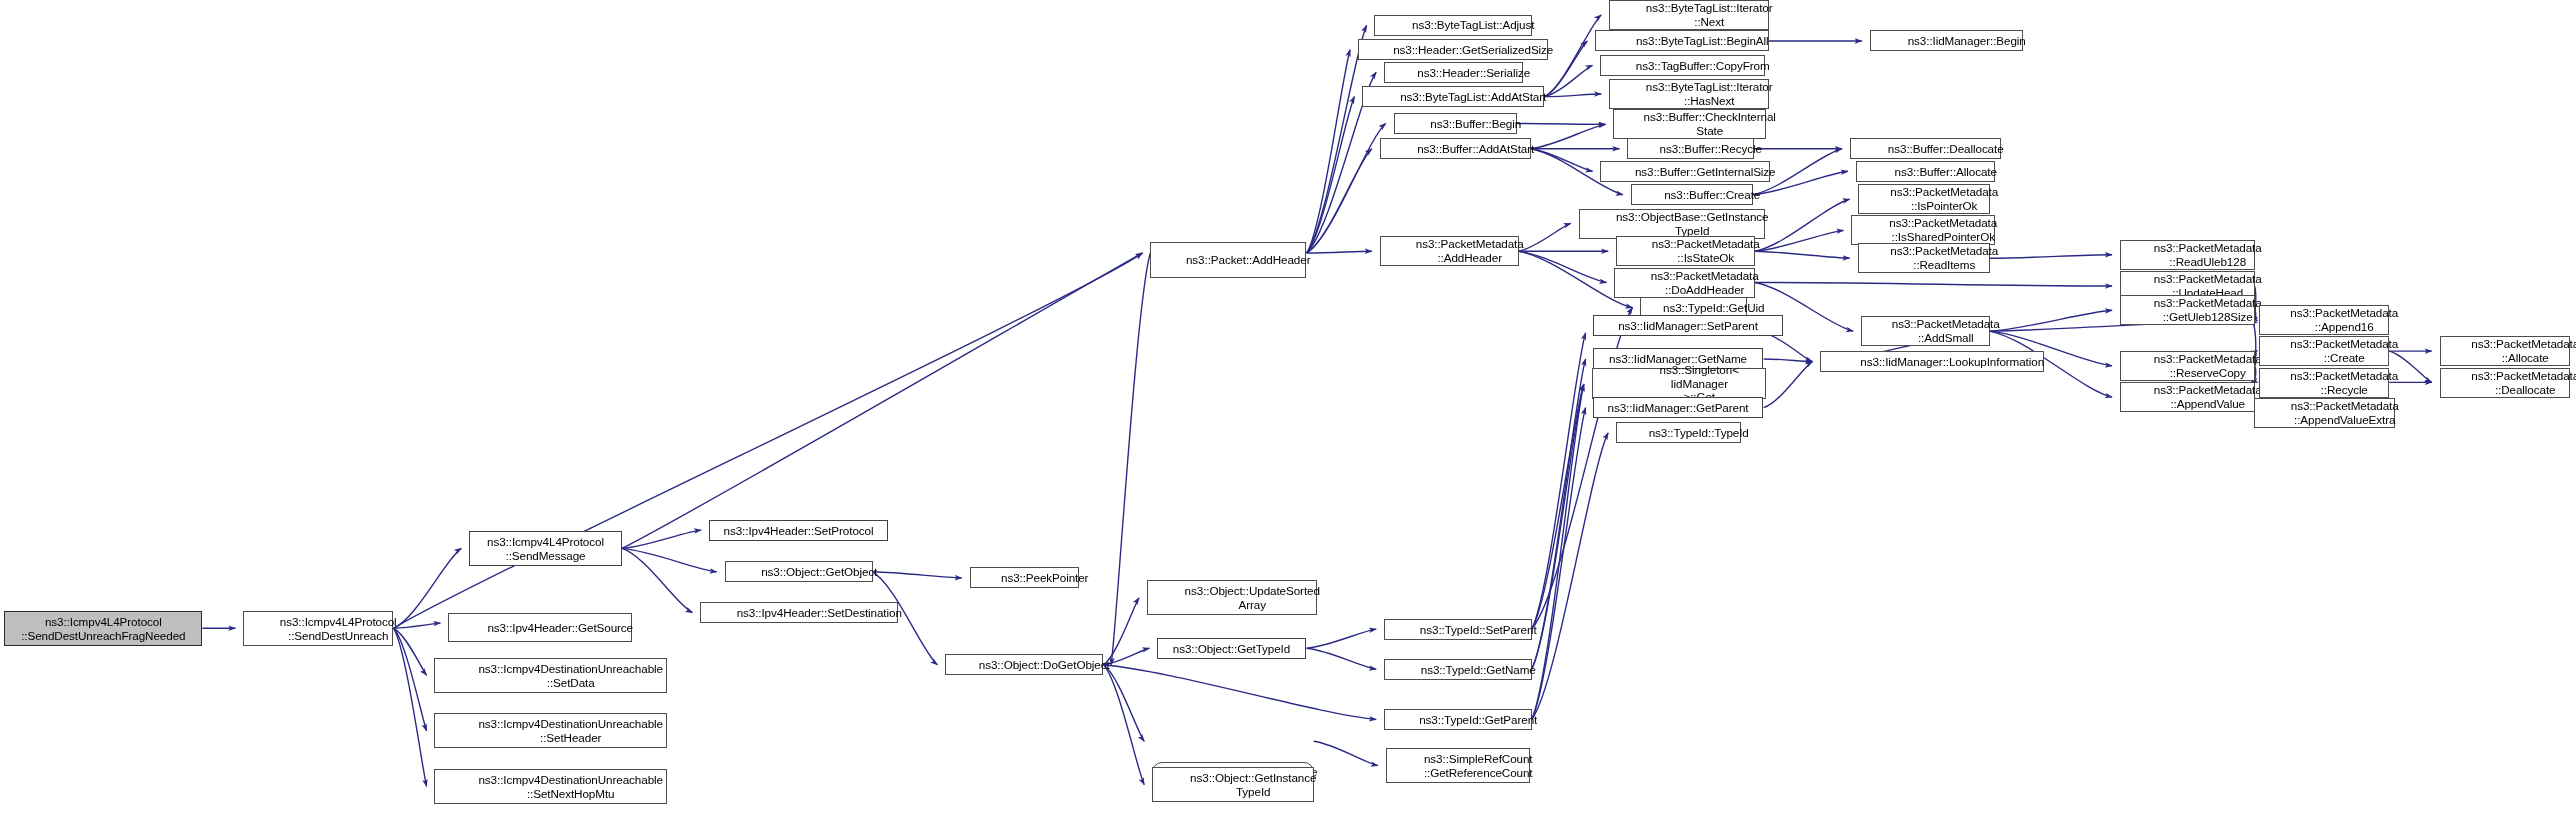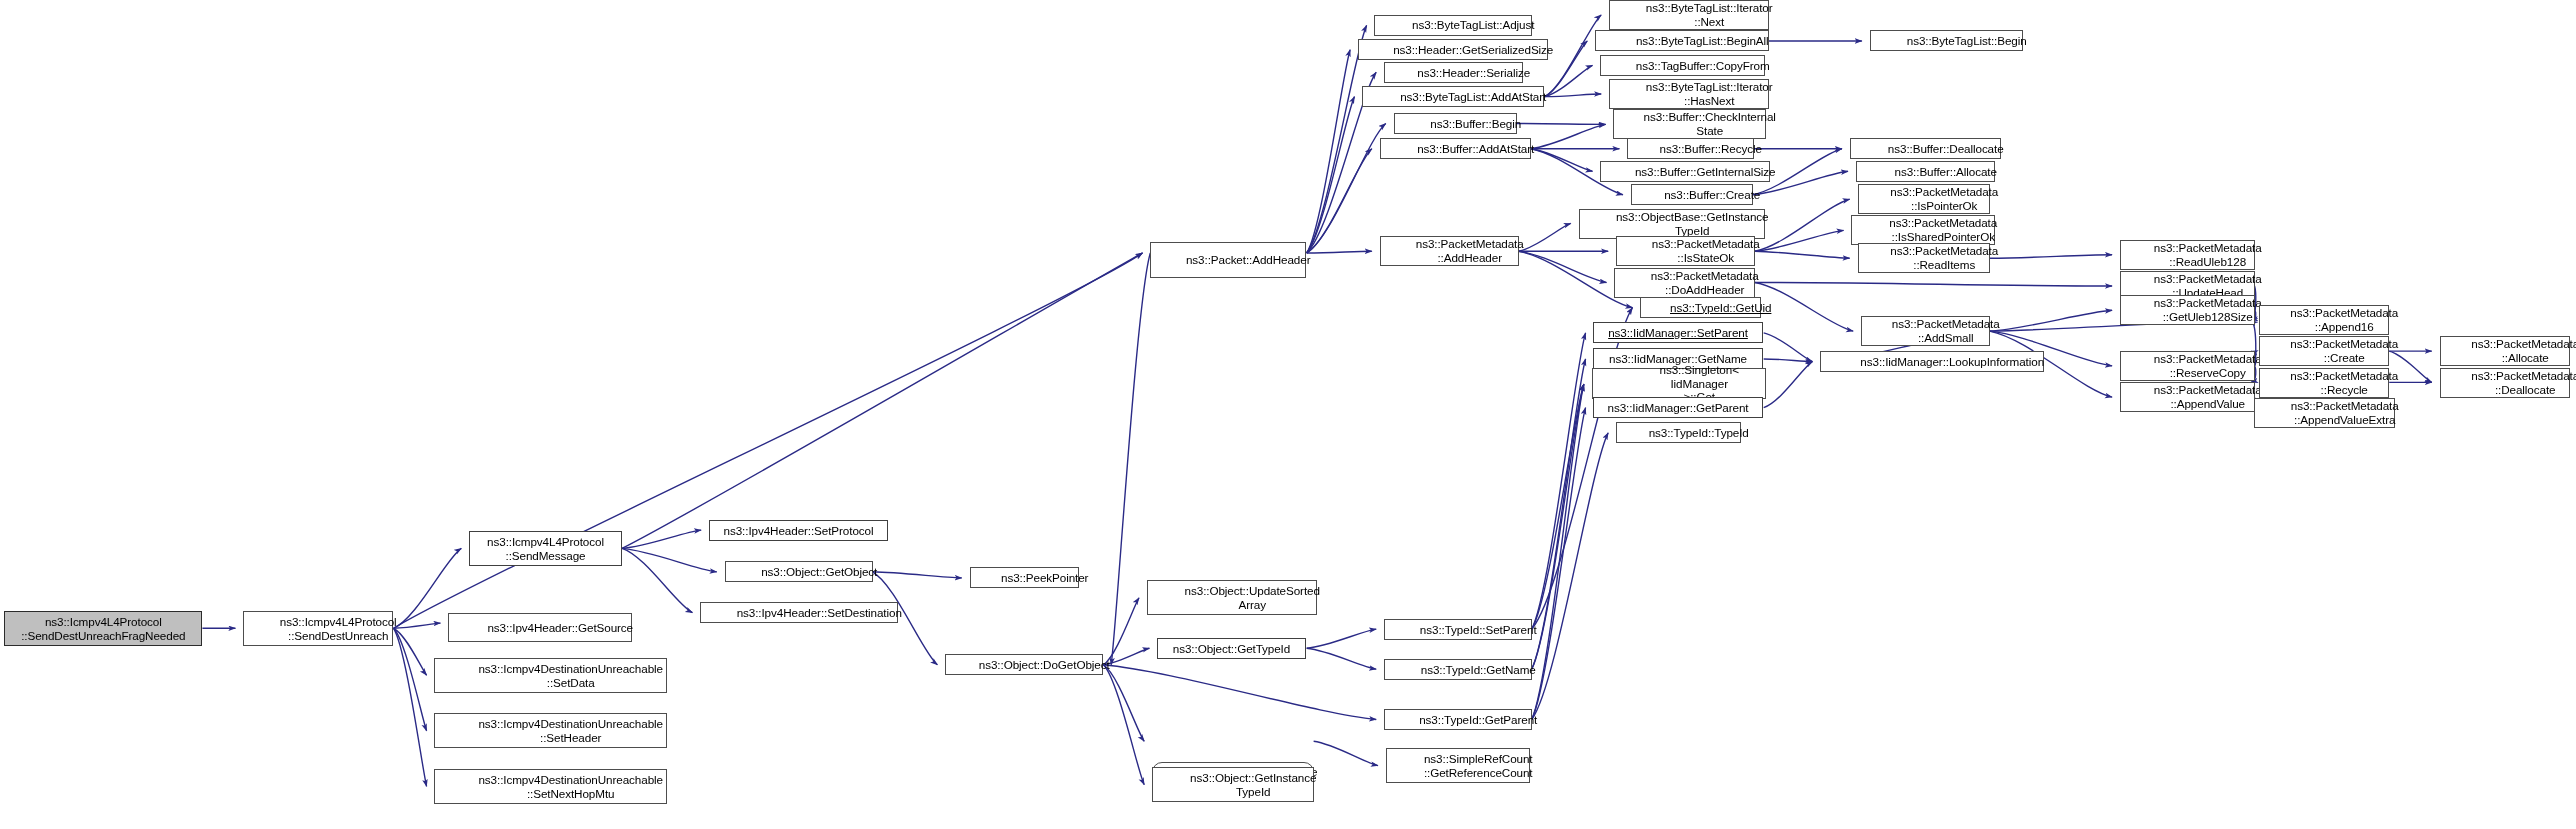--- a/index.html
+++ b/index.html
@@ -151,21 +151,21 @@
       <div class="node thick" style="left: 1384px; top: 62px; width: 139px; height: 21px;">ns3::Header::Serialize</div>
       <div class="node thick" style="left: 1362px; top: 86px; width: 182px; height: 21px;">ns3::ByteTagList::AddAtStart</div>
       <div class="node thick" style="left: 1394px; top: 113px; width: 123px; height: 21px;">ns3::Buffer::Begin</div>
       <div class="node thick" style="left: 1380px; top: 138px; width: 151px; height: 21px;">ns3::Buffer::AddAtStart</div>
       <div class="node thick" style="left: 1609px; top: 0px; width: 160px; height: 29.5px;">ns3::ByteTagList::Iterator
 ::Next</div>
       <div class="node thick" style="left: 1595px; top: 30px; width: 174px; height: 21px;">ns3::ByteTagList::BeginAll</div>
       <div class="node thick" style="left: 1600px; top: 55px; width: 165px; height: 21px;">ns3::TagBuffer::CopyFrom</div>
       <div class="node thick" style="left: 1609px; top: 79px; width: 160px; height: 29.5px;">ns3::ByteTagList::Iterator
 ::HasNext</div>
-      <div class="node thick" style="left: 1870px; top: 30px; width: 153px; height: 21px;">ns3::ByteTagList::Begin</div>
+      <div class="node thick" style="left: 1870px; top: 30px; width: 153px; height: 21px;">ns3::IidManager::Begin</div>
       <div class="node thick" style="left: 1613px; top: 109px; width: 153px; height: 29.5px;">ns3::Buffer::CheckInternal
 State</div>
       <div class="node thick" style="left: 1627px; top: 138px; width: 127px; height: 21px;">ns3::Buffer::Recycle</div>
       <div class="node thick" style="left: 1600px; top: 161px; width: 170px; height: 21px;">ns3::Buffer::GetInternalSize</div>
       <div class="node thick" style="left: 1631px; top: 184px; width: 122px; height: 21px;">ns3::Buffer::Create</div>
       <div class="node thick" style="left: 1579px; top: 209px; width: 186px; height: 29.5px;">ns3::ObjectBase::GetInstance
 TypeId</div>
       <div class="node thick" style="left: 1850px; top: 138px; width: 151px; height: 21px;">ns3::Buffer::Deallocate</div>
       <div class="node thick" style="left: 1856px; top: 161px; width: 139px; height: 21px;">ns3::Buffer::Allocate</div>
       <div class="node thick" style="left: 1858px; top: 184px; width: 132px; height: 29.5px;">ns3::PacketMetadata
@@ -177,22 +177,22 @@
       <div class="node thick" style="left: 2120px; top: 240px; width: 135px; height: 29.5px;">ns3::PacketMetadata
 ::ReadUleb128</div>
       <div class="node thick" style="left: 1380px; top: 236px; width: 139px; height: 29.5px;">ns3::PacketMetadata
 ::AddHeader</div>
       <div class="node thick" style="left: 1616px; top: 236px; width: 139px; height: 29.5px;">ns3::PacketMetadata
 ::IsStateOk</div>
       <div class="node thick" style="left: 1614px; top: 268px; width: 141px; height: 29.5px;">ns3::PacketMetadata
 ::DoAddHeader</div>
       <div class="node thick" style="left: 2120px; top: 271px; width: 135px; height: 29.5px;">ns3::PacketMetadata
 ::UpdateHead</div>
-      <div class="node thick" style="left: 1640px; top: 297px; width: 121px; height: 21px; text-decoration: underline;">ns3::TypeId::GetUid</div>
-      <div class="node" style="left: 1593px; top: 322px; width: 170px; height: 21px; text-decoration: underline;">ns3::IidManager::SetParent</div>
+      <div class="node thick" style="left: 1640px; top: 297px; width: 107px; height: 21px;">ns3::TypeId::GetUid</div>
+      <div class="node" style="left: 1593px; top: 315px; width: 190px; height: 21px;">ns3::IidManager::SetParent</div>
       <div class="node" style="left: 1593px; top: 348px; width: 170px; height: 21px;">ns3::IidManager::GetName</div>
       <div class="node thick" style="left: 1592px; top: 368px; width: 174px; height: 31px;">ns3::Singleton&lt; IidManager
 &gt;::Get</div>
       <div class="node" style="left: 1593px; top: 397px; width: 170px; height: 21px;">ns3::IidManager::GetParent</div>
       <div class="node thick" style="left: 1616px; top: 422px; width: 125px; height: 21px;">ns3::TypeId::TypeId</div>
       <div class="node thick" style="left: 1820px; top: 351px; width: 224px; height: 21px;">ns3::IidManager::LookupInformation</div>
       <div class="node thick" style="left: 1861px; top: 316px; width: 129px; height: 29.5px;">ns3::PacketMetadata
 ::AddSmall</div>
       <div class="node thick" style="left: 2120px; top: 295px; width: 135px; height: 29.5px;">ns3::PacketMetadata
 ::GetUleb128Size</div>

